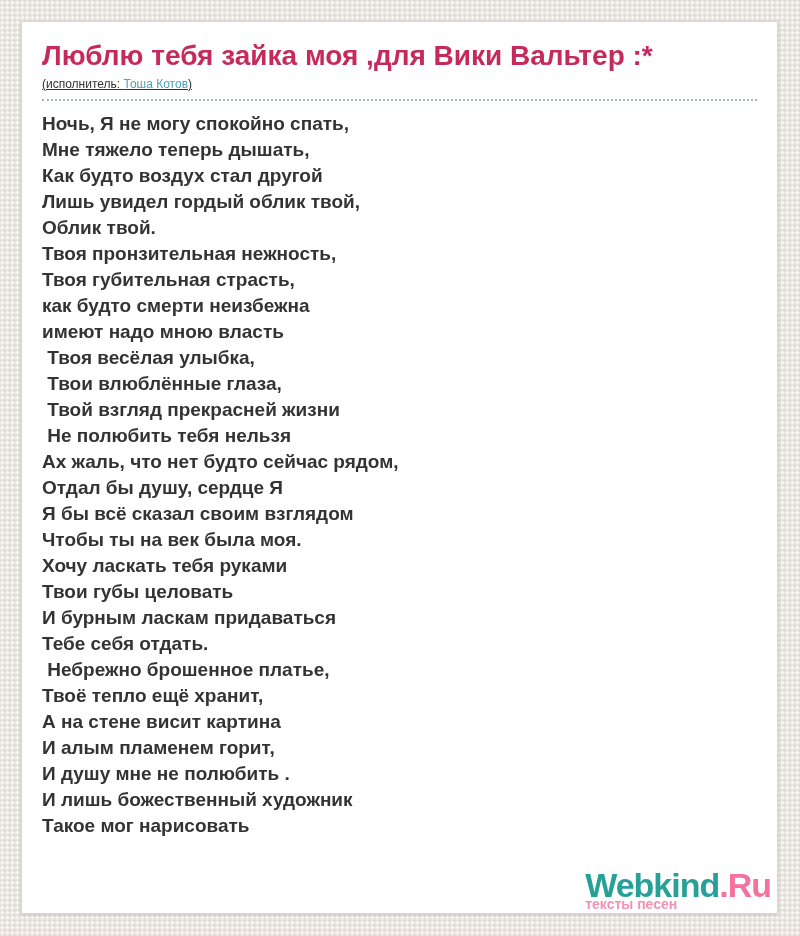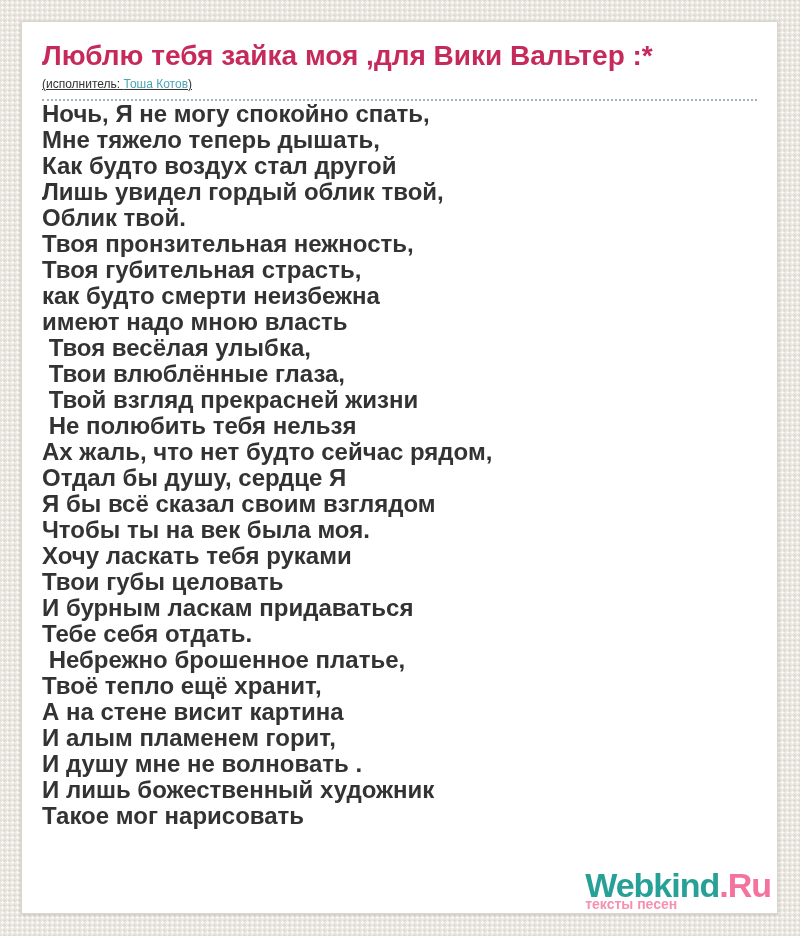--- a/index.html
+++ b/index.html
@@ -46,21 +46,22 @@
     color: #333333;
     padding-bottom: 5px;
     border-bottom: 2px dotted var(--divider, #a5b2bc);
     text-decoration: underline;
   }
   .artist-line a {
     color: var(--artist-link, #4ba3b4);
     text-decoration: none;
   }
   .lyrics {
-    font-size: 24px;
+    margin-top: 10px;
+    font-size: 19px;
     line-height: 26px;
     font-weight: bold;
     color: var(--lyrics-text, #333333);
   }
   .lyric-line {
     white-space: pre;
   }
   .site-logo {
     position: absolute;
     right: 6px;
@@ -111,21 +112,21 @@
       <div class="lyric-line">Я бы всё сказал своим взглядом</div>
       <div class="lyric-line">Чтобы ты на век была моя.</div>
       <div class="lyric-line">Хочу ласкать тебя руками</div>
       <div class="lyric-line">Твои губы целовать</div>
       <div class="lyric-line">И бурным ласкам придаваться</div>
       <div class="lyric-line">Тебе себя отдать.</div>
       <div class="lyric-line"> Небрежно брошенное платье,</div>
       <div class="lyric-line">Твоё тепло ещё хранит,</div>
       <div class="lyric-line">А на стене висит картина</div>
       <div class="lyric-line">И алым пламенем горит,</div>
-      <div class="lyric-line">И душу мне не волновать .</div>
+      <div class="lyric-line">И душу мне не полюбить .</div>
       <div class="lyric-line">И лишь божественный художник</div>
       <div class="lyric-line">Такое мог нарисовать</div>
     </div>
 
   <div class="site-logo">
     <div class="logo-word"><span class="logo-teal">Webkind</span><span class="logo-pink">.Ru</span></div>
     <div class="logo-tagline">тексты песен</div>
   </div>
 </div>
 

